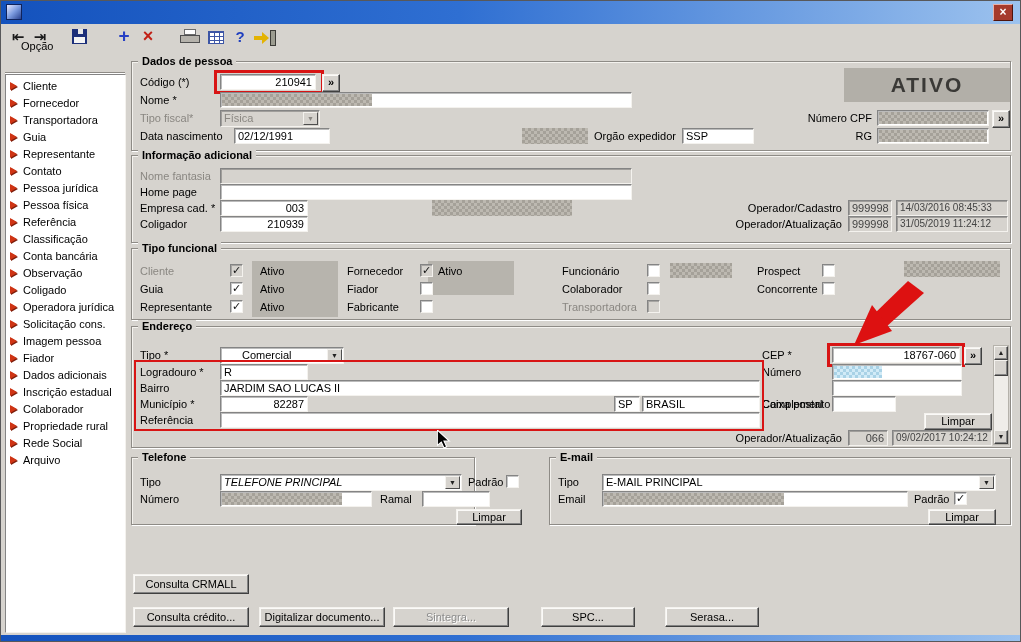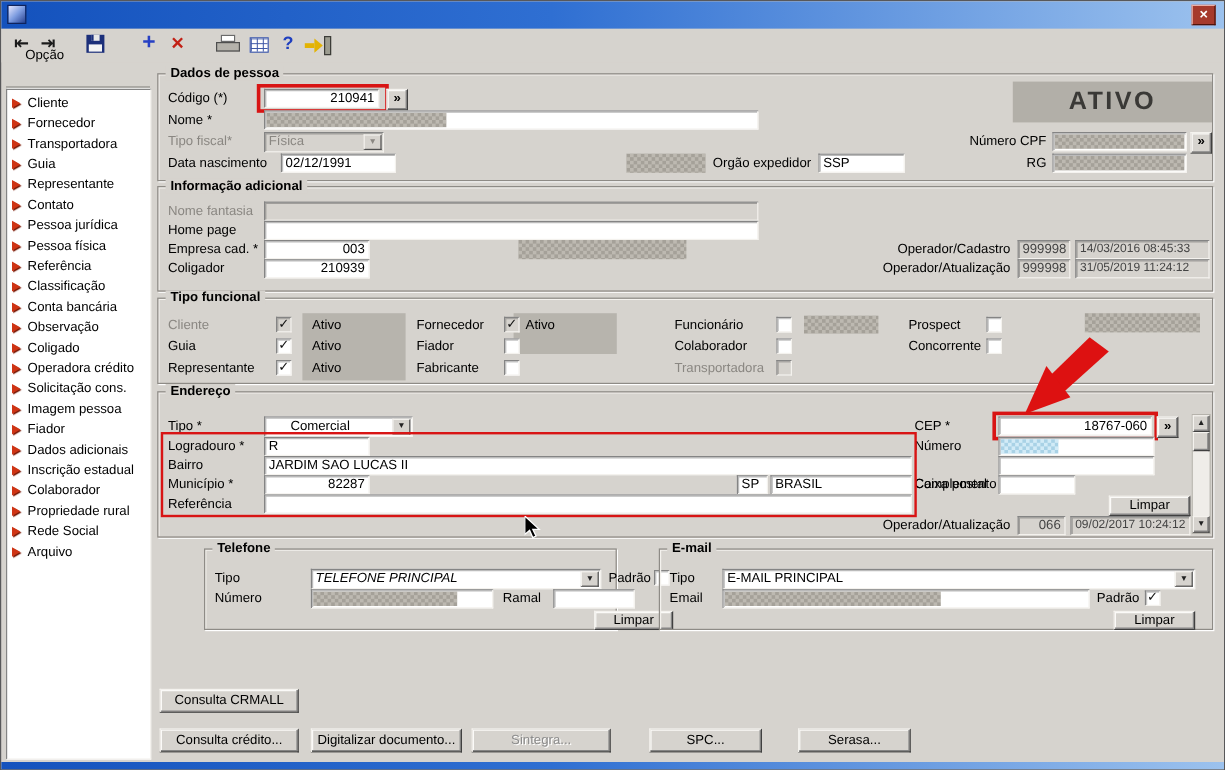--- a/index.html
+++ b/index.html
@@ -148,21 +148,21 @@
     <div class="sitem"><span class="bull"></span><span>Guia</span></div>
     <div class="sitem"><span class="bull"></span><span>Representante</span></div>
     <div class="sitem"><span class="bull"></span><span>Contato</span></div>
     <div class="sitem"><span class="bull"></span><span>Pessoa jurídica</span></div>
     <div class="sitem"><span class="bull"></span><span>Pessoa física</span></div>
     <div class="sitem"><span class="bull"></span><span>Referência</span></div>
     <div class="sitem"><span class="bull"></span><span>Classificação</span></div>
     <div class="sitem"><span class="bull"></span><span>Conta bancária</span></div>
     <div class="sitem"><span class="bull"></span><span>Observação</span></div>
     <div class="sitem"><span class="bull"></span><span>Coligado</span></div>
-    <div class="sitem"><span class="bull"></span><span>Operadora crédito</span></div>
+    <div class="sitem"><span class="bull"></span><span>Operadora jurídica</span></div>
     <div class="sitem"><span class="bull"></span><span>Solicitação cons.</span></div>
     <div class="sitem"><span class="bull"></span><span>Imagem pessoa</span></div>
     <div class="sitem"><span class="bull"></span><span>Fiador</span></div>
     <div class="sitem"><span class="bull"></span><span>Dados adicionais</span></div>
     <div class="sitem"><span class="bull"></span><span>Inscrição estadual</span></div>
     <div class="sitem"><span class="bull"></span><span>Colaborador</span></div>
     <div class="sitem"><span class="bull"></span><span>Propriedade rural</span></div>
     <div class="sitem"><span class="bull"></span><span>Rede Social</span></div>
     <div class="sitem"><span class="bull"></span><span>Arquivo</span></div>
   </div>
@@ -308,21 +308,21 @@
       <div class="sbthumb" style="top:14px;"></div>
       <div class="sbbtn" style="bottom:0;">▼</div>
     </div>
   </div>
 
   <svg style="position:absolute;left:845px;top:278px;pointer-events:none;" width="80" height="70" viewBox="0 0 80 70">
     <polygon points="62,2 78,14 40,48 26,37" fill="#dd1111"></polygon>
     <polygon points="8,66 46,52 26,26" fill="#dd1111"></polygon>
   </svg>
 
-  <div class="group" style="left:130px;top:456px;width:344px;height:68px;margin-left:39px;">
+  <div class="group" style="left:130px;top:456px;width:344px;height:68px;">
     <span class="legend">Telefone</span>
     <span class="lbl" style="left:8px;top:18px;">Tipo</span>
     <div class="dd" style="left:88px;top:16px;width:242px;font-style:italic;">
       <span>TELEFONE PRINCIPAL</span>
       <span class="ddarrow">▼</span>
     </div>
     <span class="lbl" style="left:336px;top:18px;">Padrão</span>
     <div class="cb" style="left:374px;top:17px;"></div>
 
     <span class="lbl" style="left:8px;top:35px;">Número</span>

